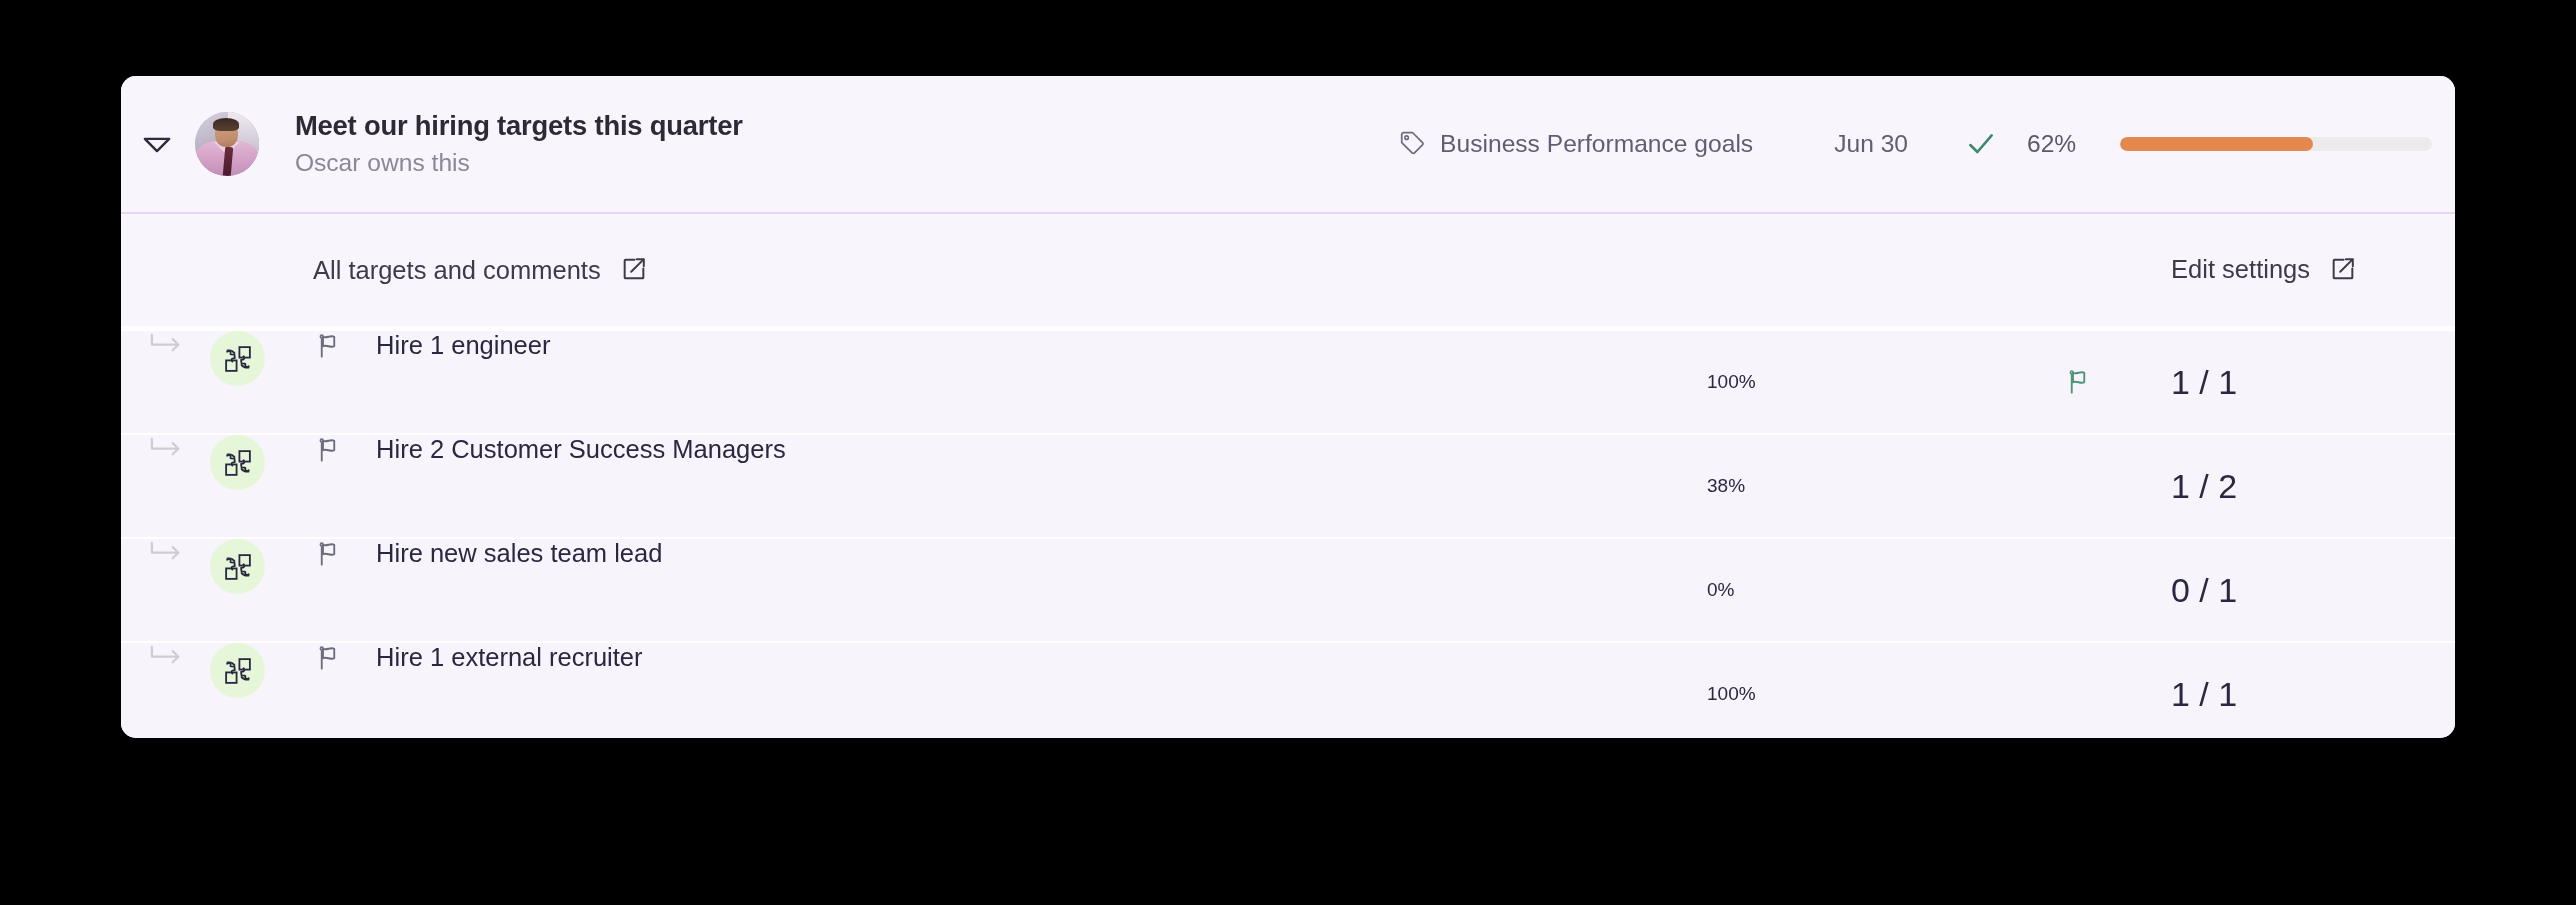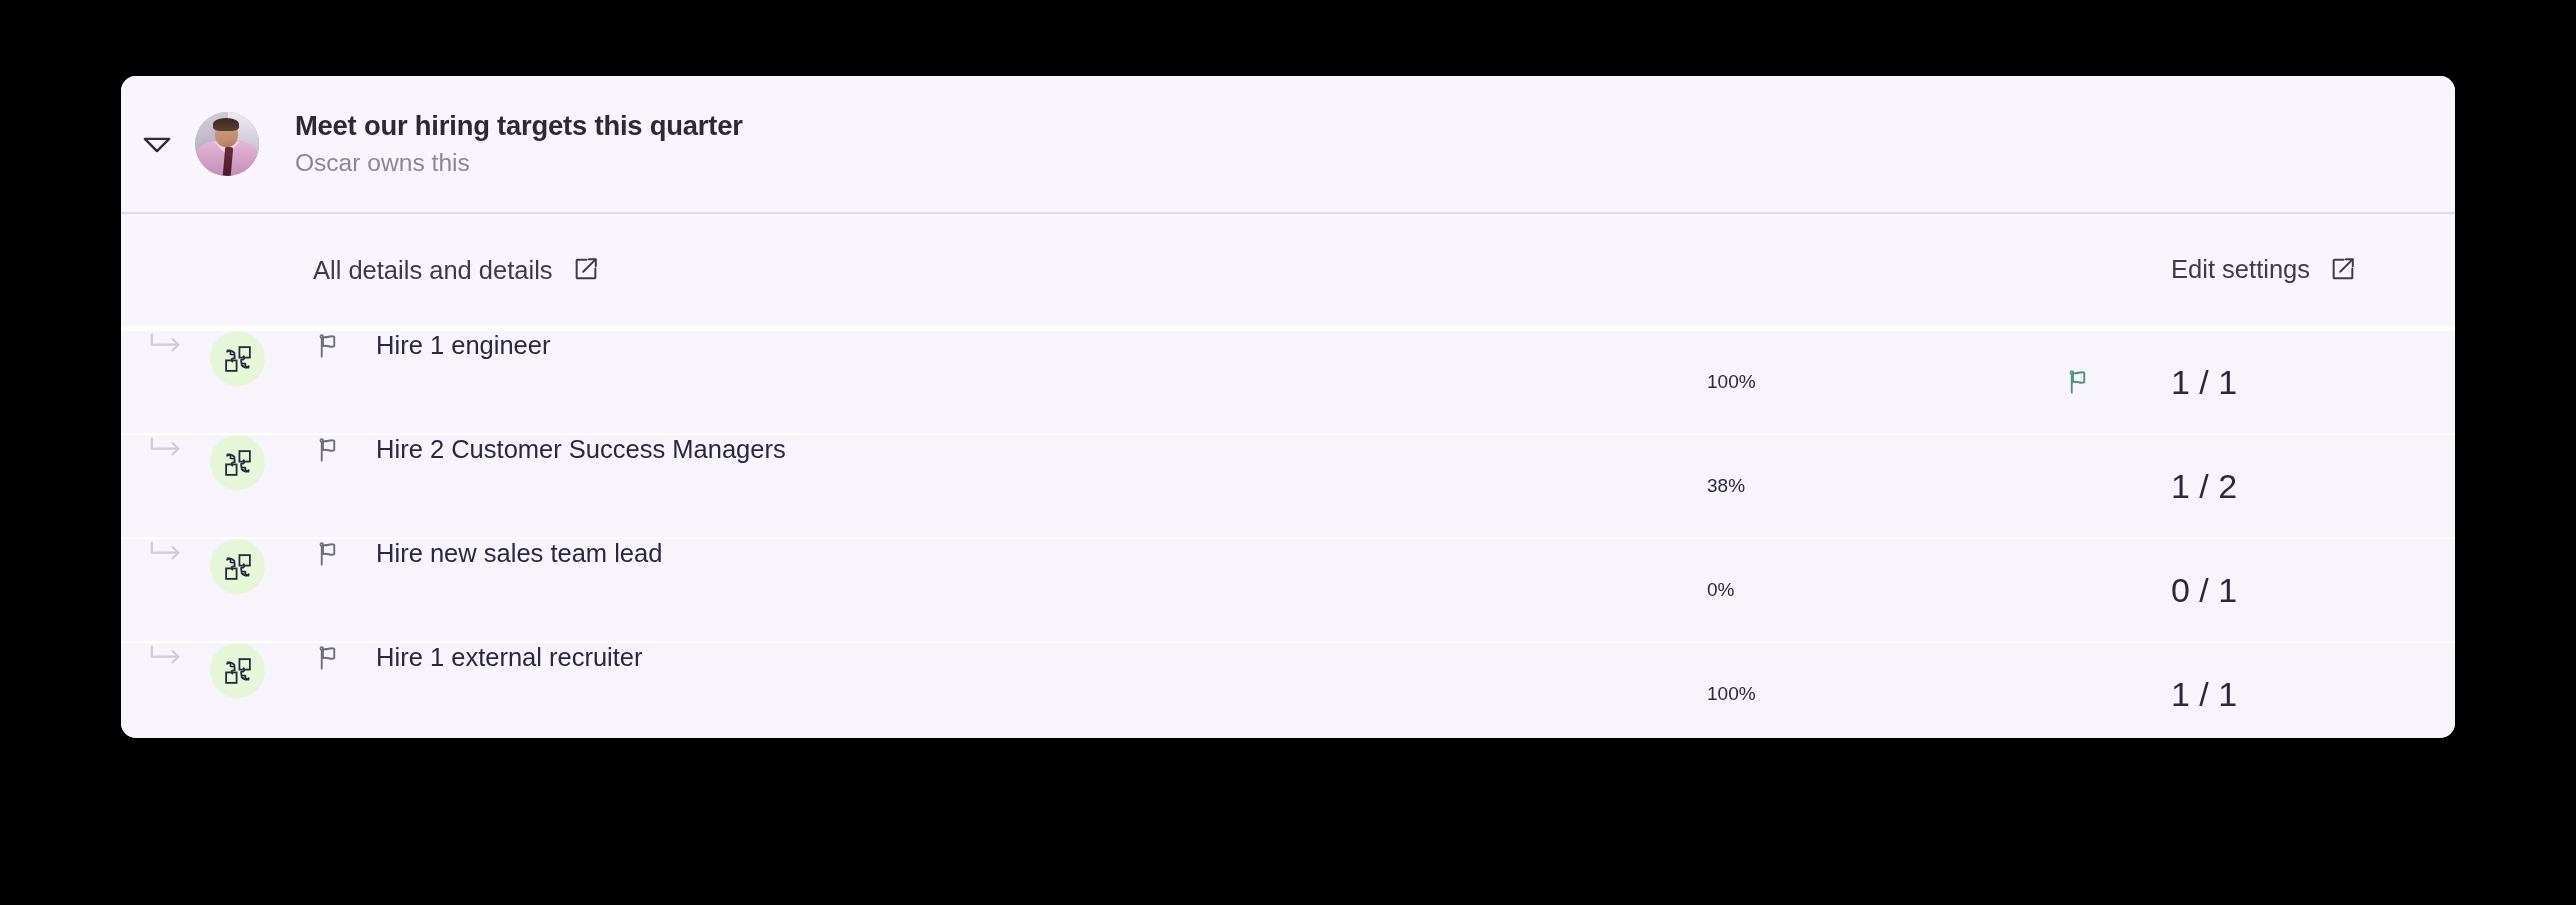--- a/index.html
+++ b/index.html
@@ -275,26 +275,53 @@
         <div class="tie"></div>
         <div class="head"></div>
         <div class="hair"></div>
       </div>
 
       <div class="goal-title-block">
         <div class="goal-title">Meet our hiring targets this quarter</div>
         <div class="goal-owner">Oscar owns this</div>
       </div>
 
+      <div class="header-meta">
+
+        <div class="tag-group">
+          <span>
+            <svg width="28" height="28" viewBox="0 0 24 24">
+              <path d="M3.2 4.6 A1.6 1.6 0 0 1 4.8 3 L12.4 3 L21 11.6 A1.4 1.4 0 0 1 21 13.6 L14.1 20.5 A1.4 1.4 0 0 1 12.1 20.5 L3.2 11.6 Z" fill="none" stroke="#6f6c7d" stroke-width="1.5" stroke-linejoin="round"></path>
+              <circle cx="7.4" cy="7.4" r="1.5" fill="none" stroke="#6f6c7d" stroke-width="1.4"></circle>
+            </svg>
+          </span>
+          <span class="tag-text">Business Performance goals</span>
+        </div>
+
+        <div class="due-date">Jun 30</div>
+
+        <div class="check-ok">
+          <svg width="32" height="32" viewBox="0 0 24 24">
+            <path d="M4 12.8 L9.3 18 L20 5.6" fill="none" stroke="#3d8a6d" stroke-width="2" stroke-linecap="round" stroke-linejoin="round"></path>
+          </svg>
+        </div>
+
+        <div class="pct-big">62%</div>
+
+        <div class="progress-track">
+          <div class="progress-fill" id="progress-fill" style="width: 62%; background: rgb(227, 137, 79);"></div>
+        </div>
+
+      </div>
     </div>
 
     <div class="toolbar">
 
       <div class="tb-left">
-        <span class="tb-text">All details and details</span>
+        <span class="tb-text">All targets and comments</span>
         <span>
           <svg width="28" height="28" viewBox="0 0 24 24">
             <path d="M12.5 4 H4.8 A0.8 0.8 0 0 0 4 4.8 V19.2 A0.8 0.8 0 0 0 4.8 20 H19.2 A0.8 0.8 0 0 0 20 19.2 V11.5" fill="none" stroke="#3d3b49" stroke-width="1.7" stroke-linecap="round" stroke-linejoin="round"></path>
             <path d="M9.6 14.4 L20 4" fill="none" stroke="#3d3b49" stroke-width="1.7" stroke-linecap="round"></path>
             <path d="M14.4 3.6 H20.4 V9.6" fill="none" stroke="#3d3b49" stroke-width="1.7" stroke-linecap="round" stroke-linejoin="round"></path>
           </svg>
         </span>
       </div>
 
       <div class="tb-right">

